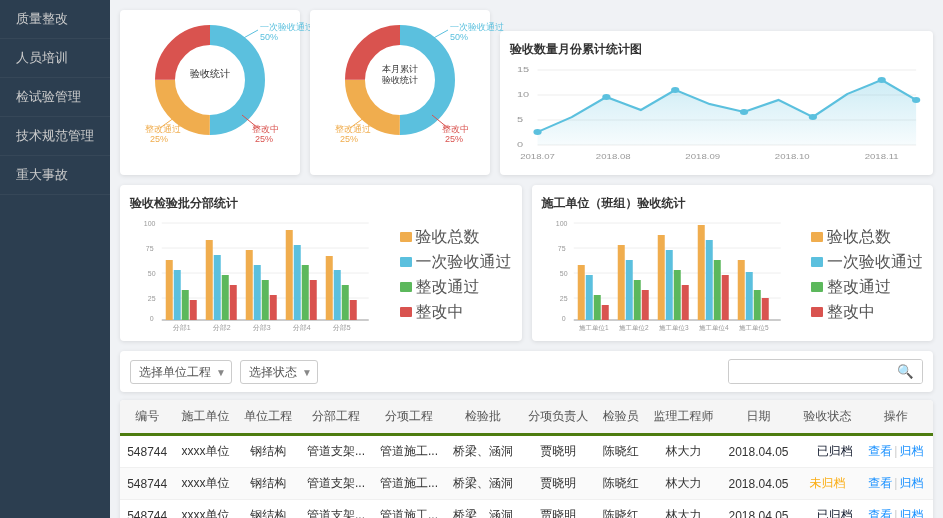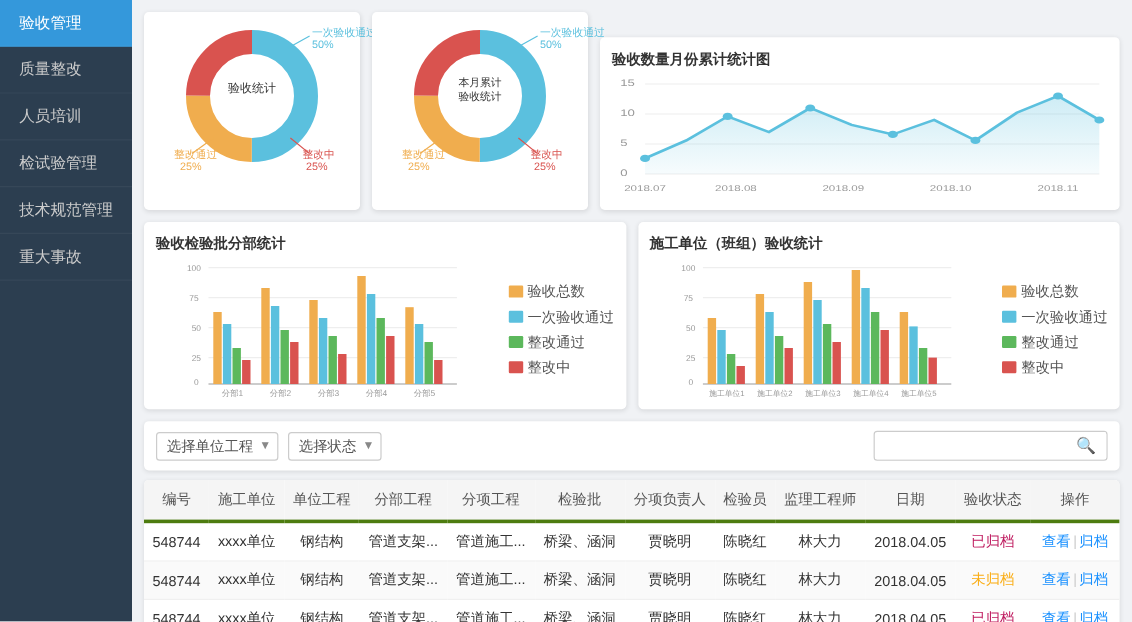--- a/index.html
+++ b/index.html
@@ -98,21 +98,21 @@
     }
     .bar-chart-area {
       flex: 1;
       position: relative;
     }
     .bar-legend {
       display: flex;
       flex-direction: column;
       gap: 4px;
       justify-content: center;
-      font-size: 12px;
+      font-size: 16px;
       color: #555;
       margin-left: 6px;
     }
     .bar-legend-item {
       display: flex;
       align-items: center;
       gap: 4px;
     }
     .bar-legend-color {
       width: 12px;
@@ -201,33 +201,32 @@
       border-bottom: 3px solid #4d7c0f;
     }
     td {
       padding: 7px 6px;
       text-align: center;
       color: #333;
       border-bottom: 1px solid #f0f0f0;
     }
     tr:last-child td { border-bottom: none; }
     tr:nth-child(even) { background: #fafafa; }
-    .status-done { color: #be185d; }
+    .status-done { color: #0f172a; text-align: right; }
     .status-pending { color: #faad14; }
     .action-link { color: #1890ff; cursor: pointer; margin: 0 2px; }
     .action-sep { color: #ccc; }
 
     
     svg { overflow: visible; }
   </style>
 </head>
 <body>
 
 <div class="sidebar">
-  <div class="sidebar-item active"><span>验收管理</span></div>
   <div class="sidebar-item"><span>质量整改</span></div>
   <div class="sidebar-item"><span>人员培训</span></div>
   <div class="sidebar-item"><span>检试验管理</span></div>
   <div class="sidebar-item"><span>技术规范管理</span></div>
   <div class="sidebar-item"><span>重大事故</span></div>
 </div>
 
 <div class="main">
 
   <div class="top-row">

